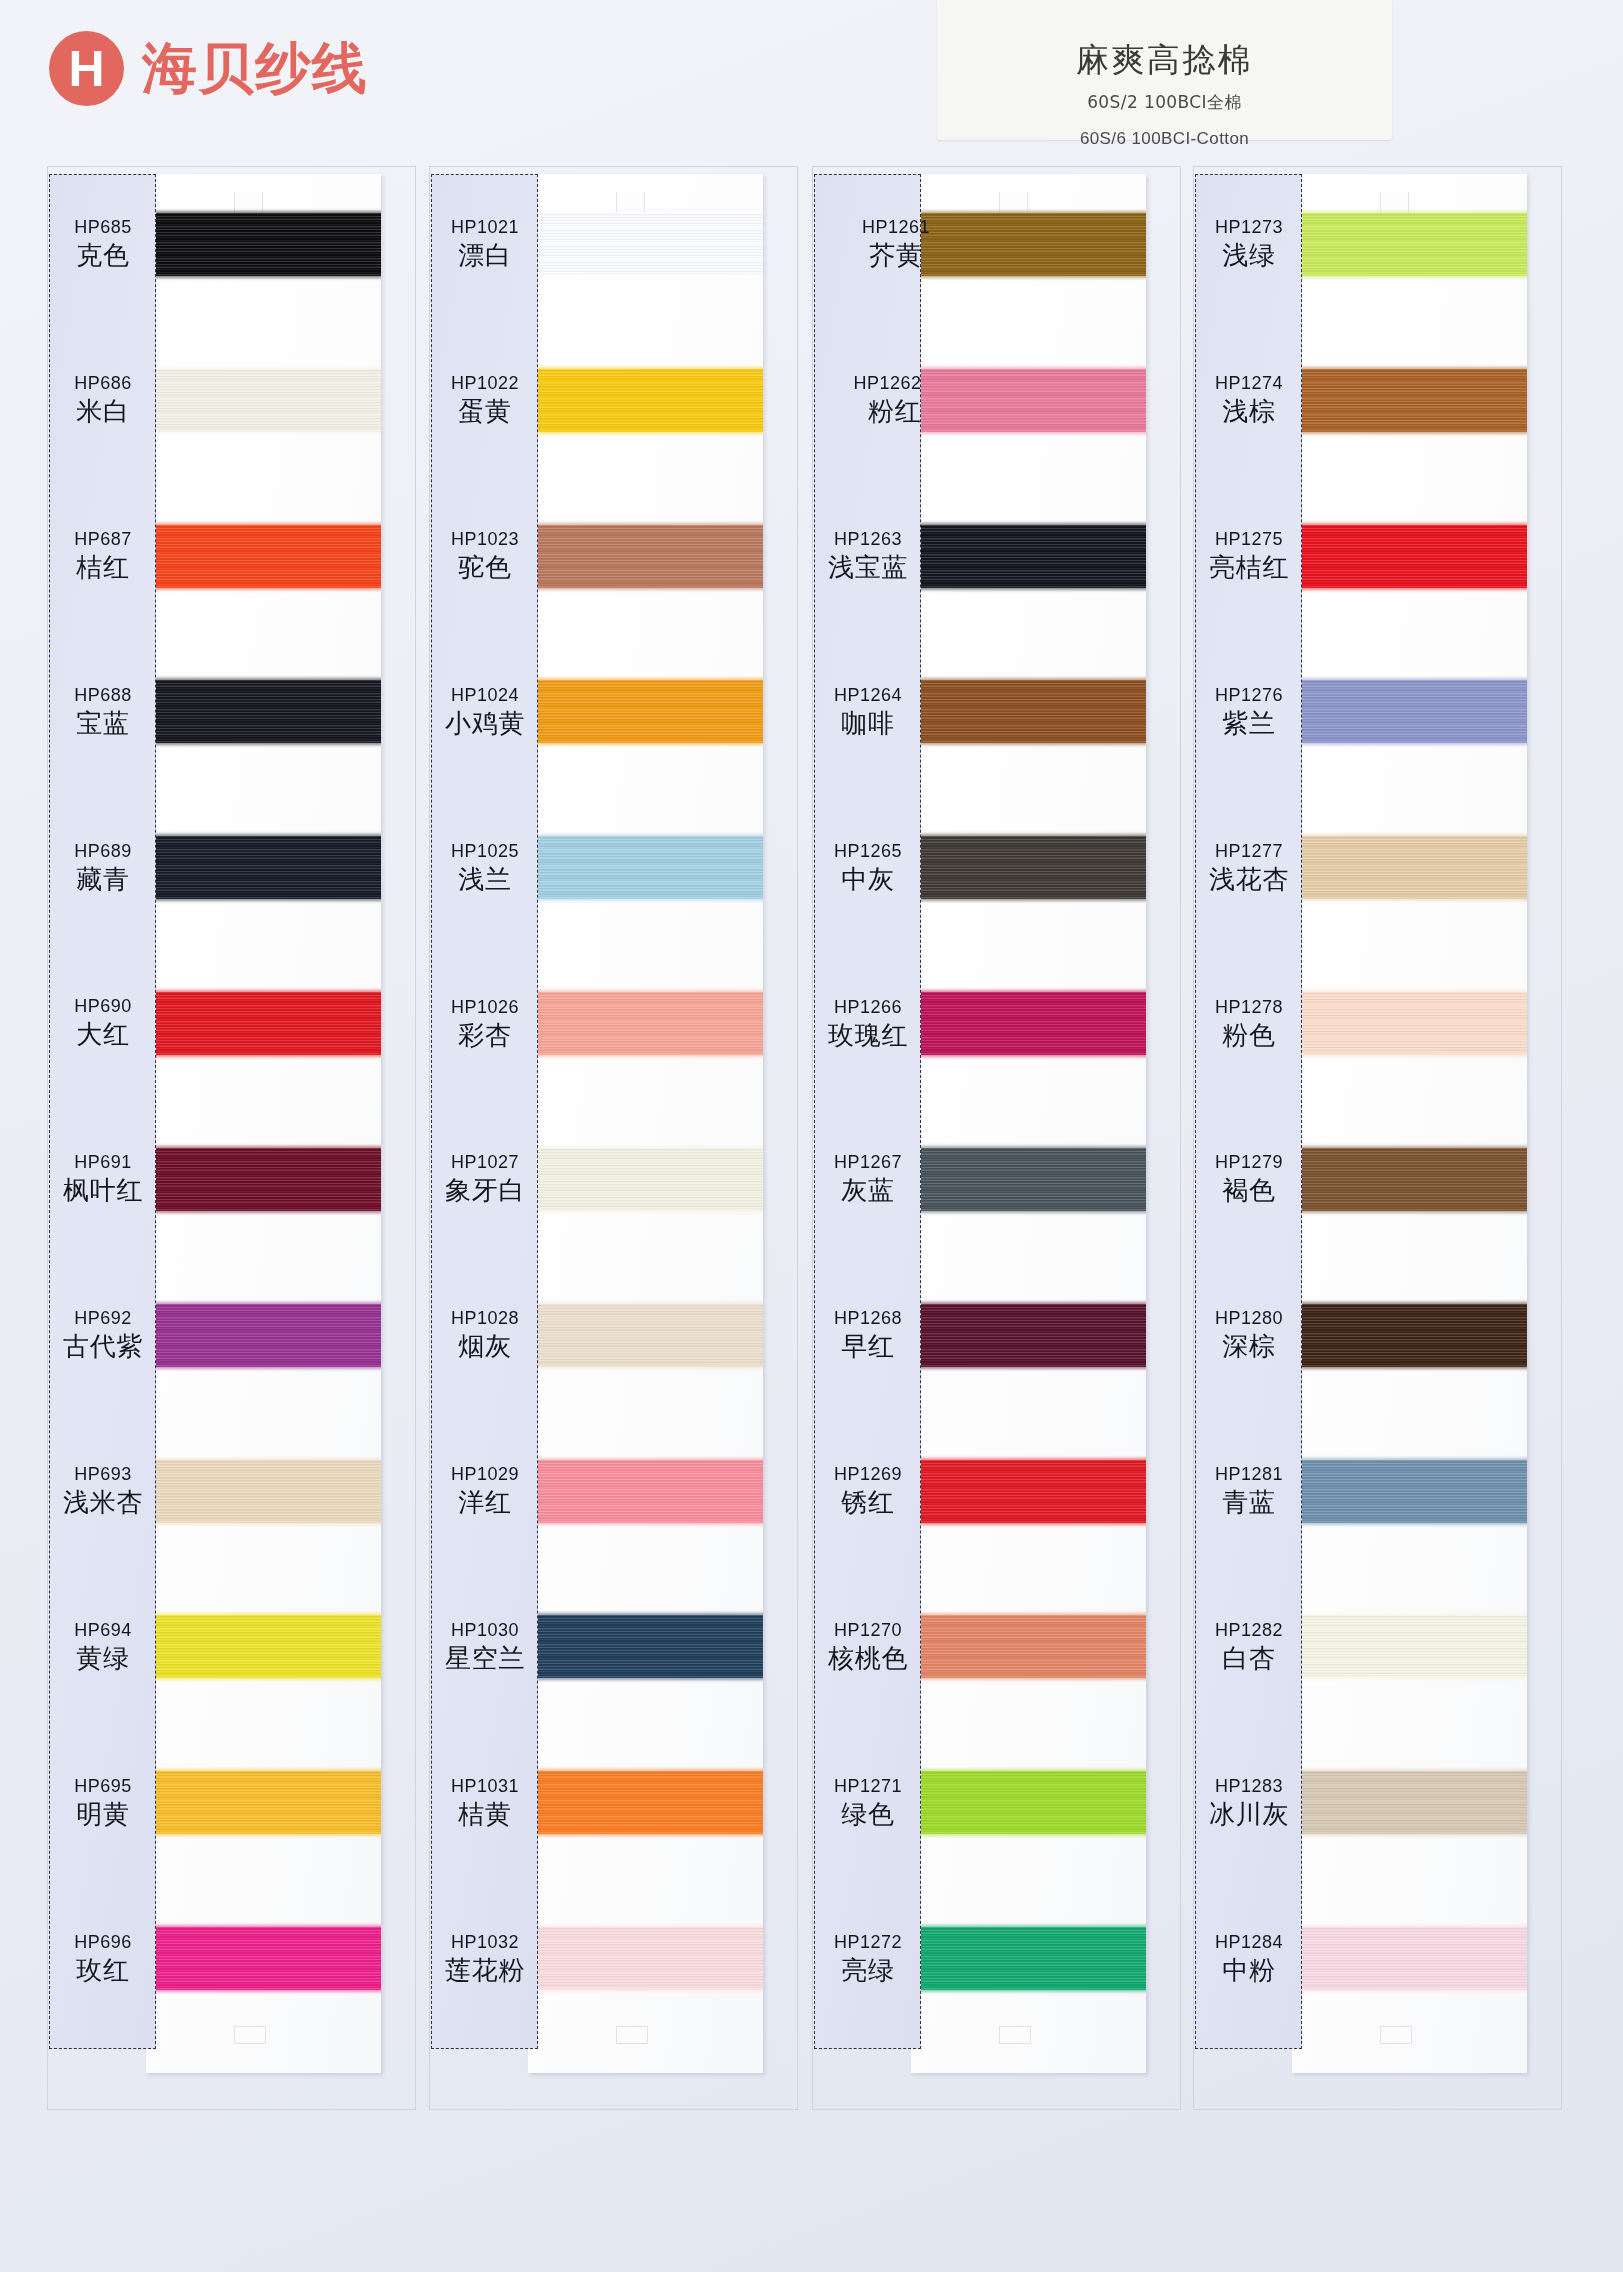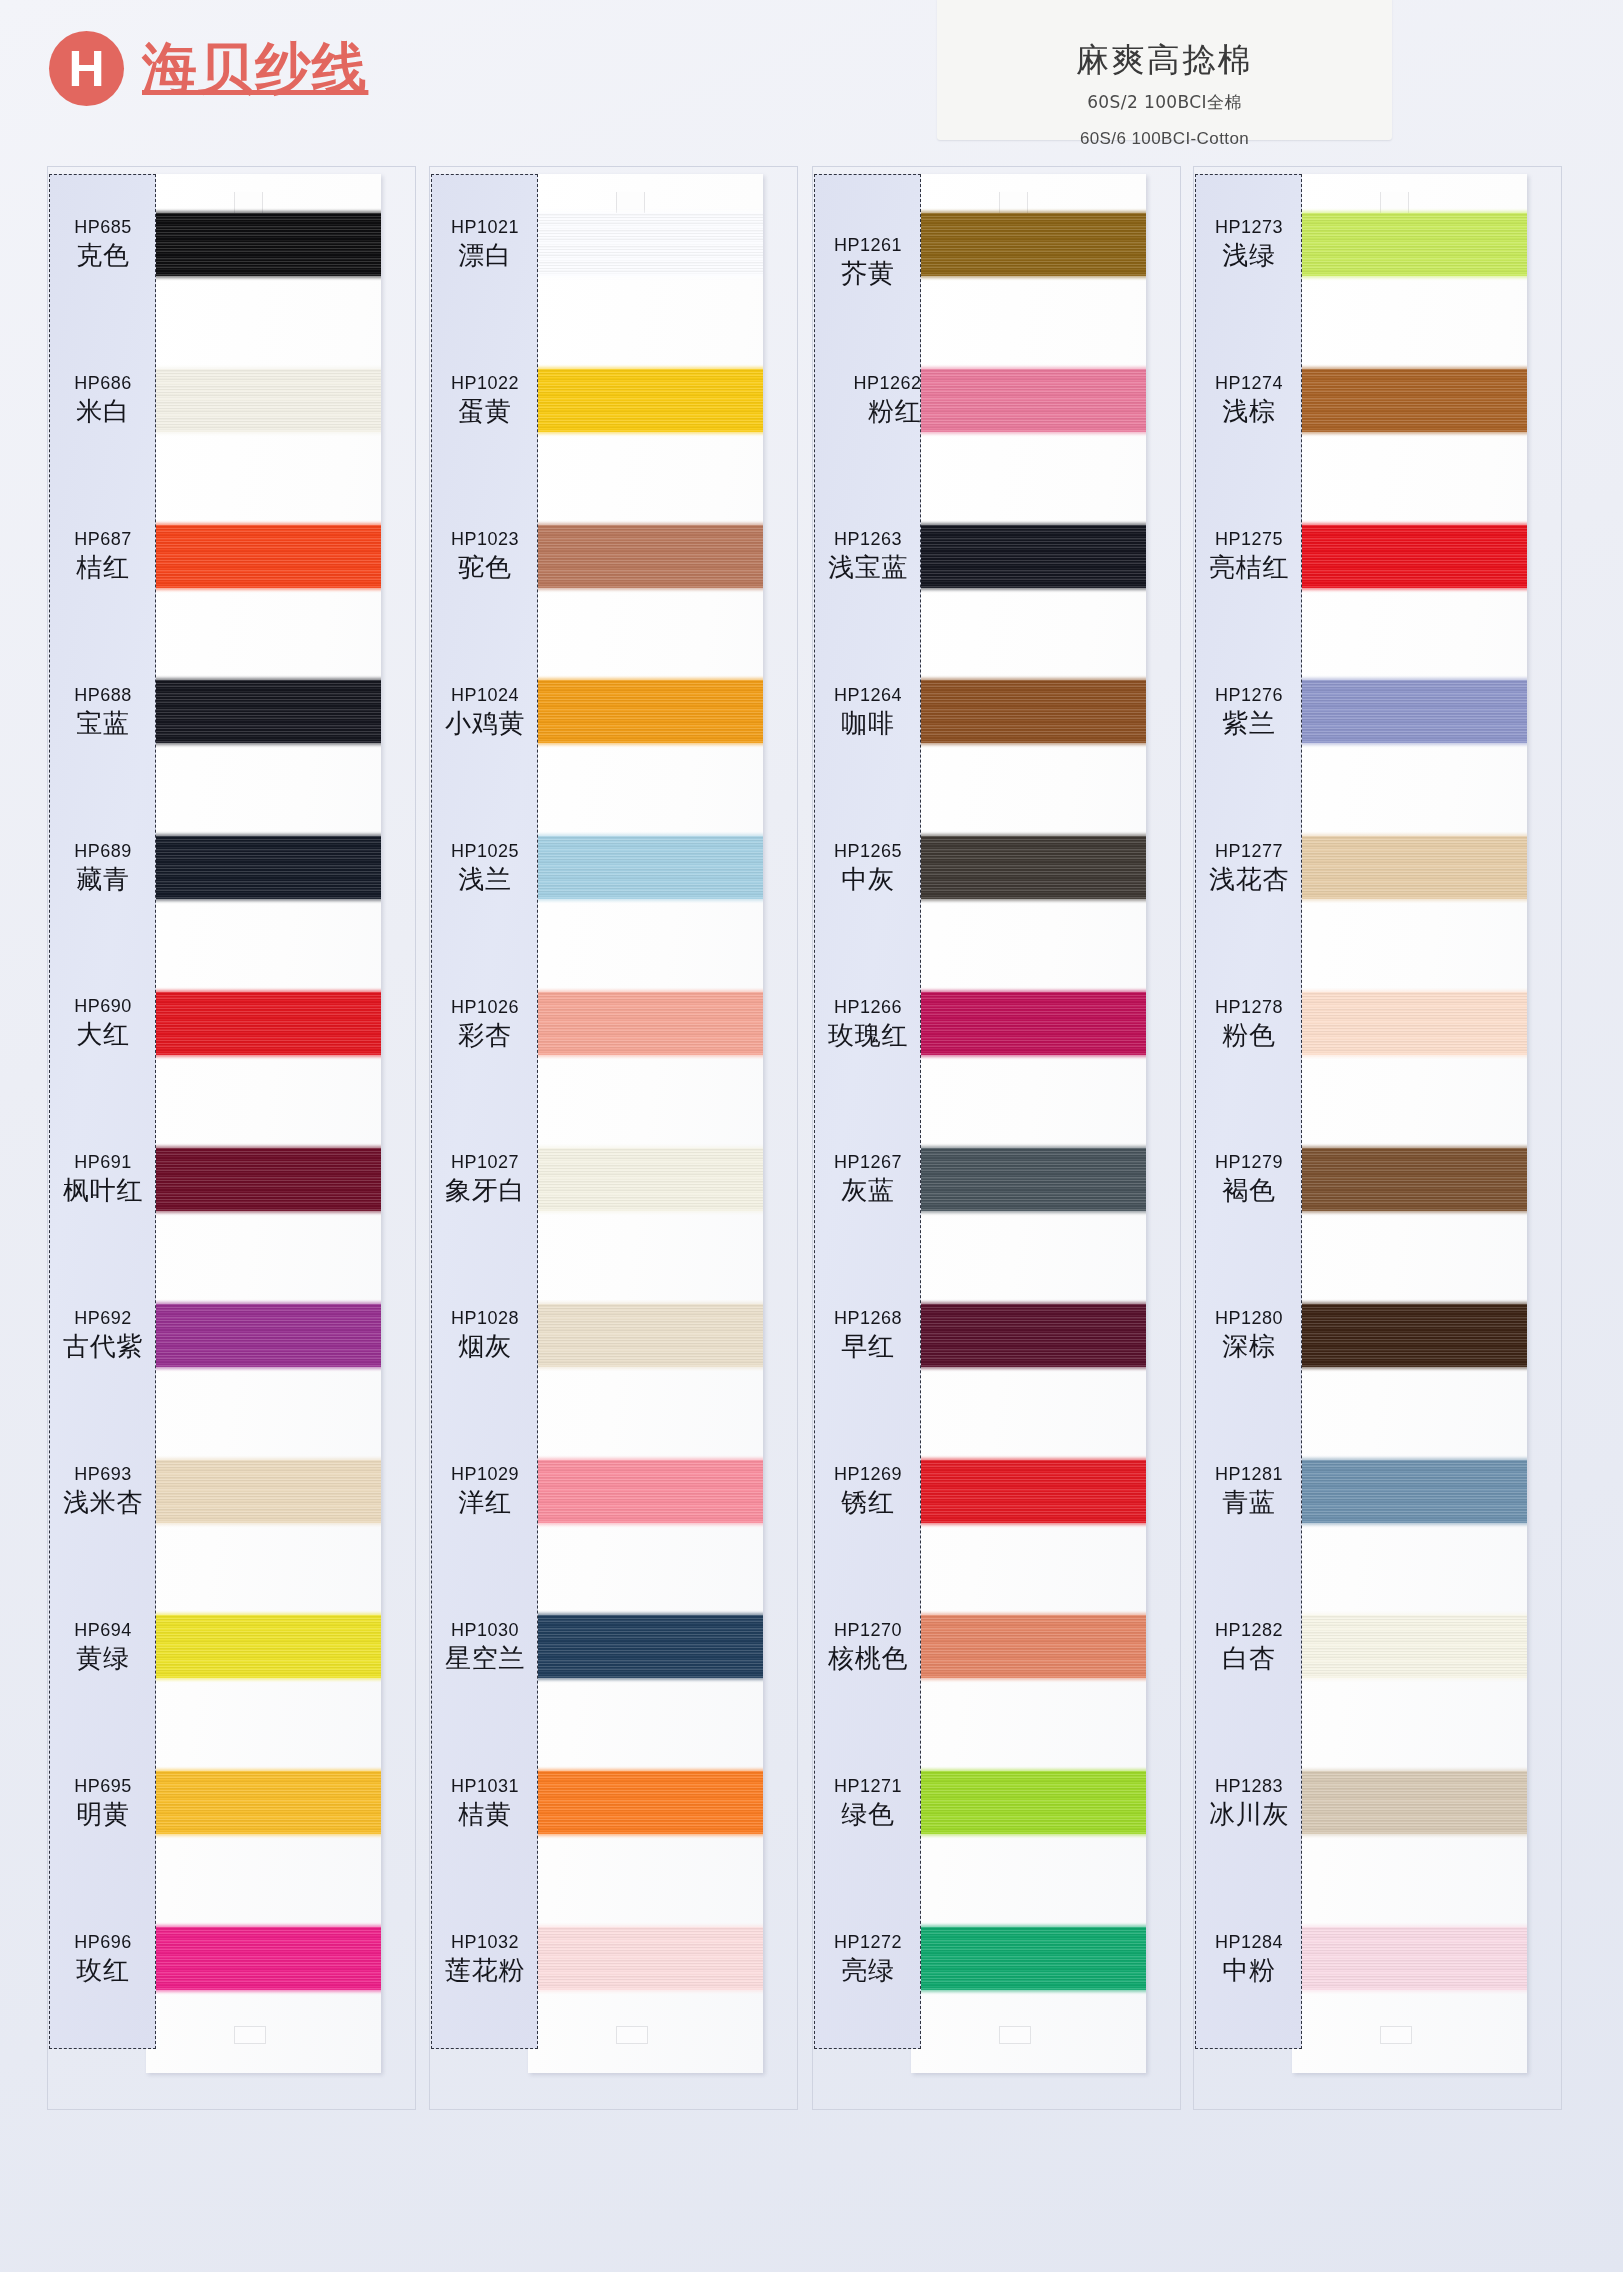--- a/index.html
+++ b/index.html
@@ -52,21 +52,20 @@
     line-height: 1;
     letter-spacing: 0;
   }
 
   .brand-name {
     font-size: 55px;
     font-weight: bold;
     color: #e2675f;
     letter-spacing: 1.6px;
     font-family: "DejaVu Sans", "Liberation Sans", sans-serif;
-    text-decoration: underline;
   }
 
   .title-card {
     position: absolute;
     left: 937px;
     top: 0;
     width: 455px;
     height: 140px;
     background: #f6f6f4;
     border-bottom-left-radius: 3.2px;
@@ -417,21 +416,21 @@
           <div class="yarn" title="HP1265 中灰" style="top: 662px; background: rgb(62, 56, 51);"></div>
           <div class="yarn" title="HP1266 玫瑰红" style="top: 818px; background: rgb(189, 17, 87);"></div>
           <div class="yarn" title="HP1267 灰蓝" style="top: 974px; background: rgb(70, 82, 90);"></div>
           <div class="yarn" title="HP1268 早红" style="top: 1130px; background: rgb(87, 17, 44);"></div>
           <div class="yarn" title="HP1269 锈红" style="top: 1286px; background: rgb(224, 24, 34);"></div>
           <div class="yarn" title="HP1270 核桃色" style="top: 1441px; background: rgb(226, 132, 101);"></div>
           <div class="yarn" title="HP1271 绿色" style="top: 1597px; background: rgb(158, 217, 42);"></div>
           <div class="yarn" title="HP1272 亮绿" style="top: 1753px; background: rgb(17, 168, 110);"></div>
         </div>
         <div class="label-strip">
-          <div class="label" style="top: 59px;">
+          <div class="label" style="top: 41px; margin-left: 28px;">
             <div class="label-code">HP1261</div>
             <div class="label-name">芥黄</div>
           </div>
           <div class="label" style="top: 197px; text-align: right;">
             <div class="label-code">HP1262</div>
             <div class="label-name">粉红</div>
           </div>
           <div class="label" style="top: 353px;">
             <div class="label-code">HP1263</div>
             <div class="label-name">浅宝蓝</div>

